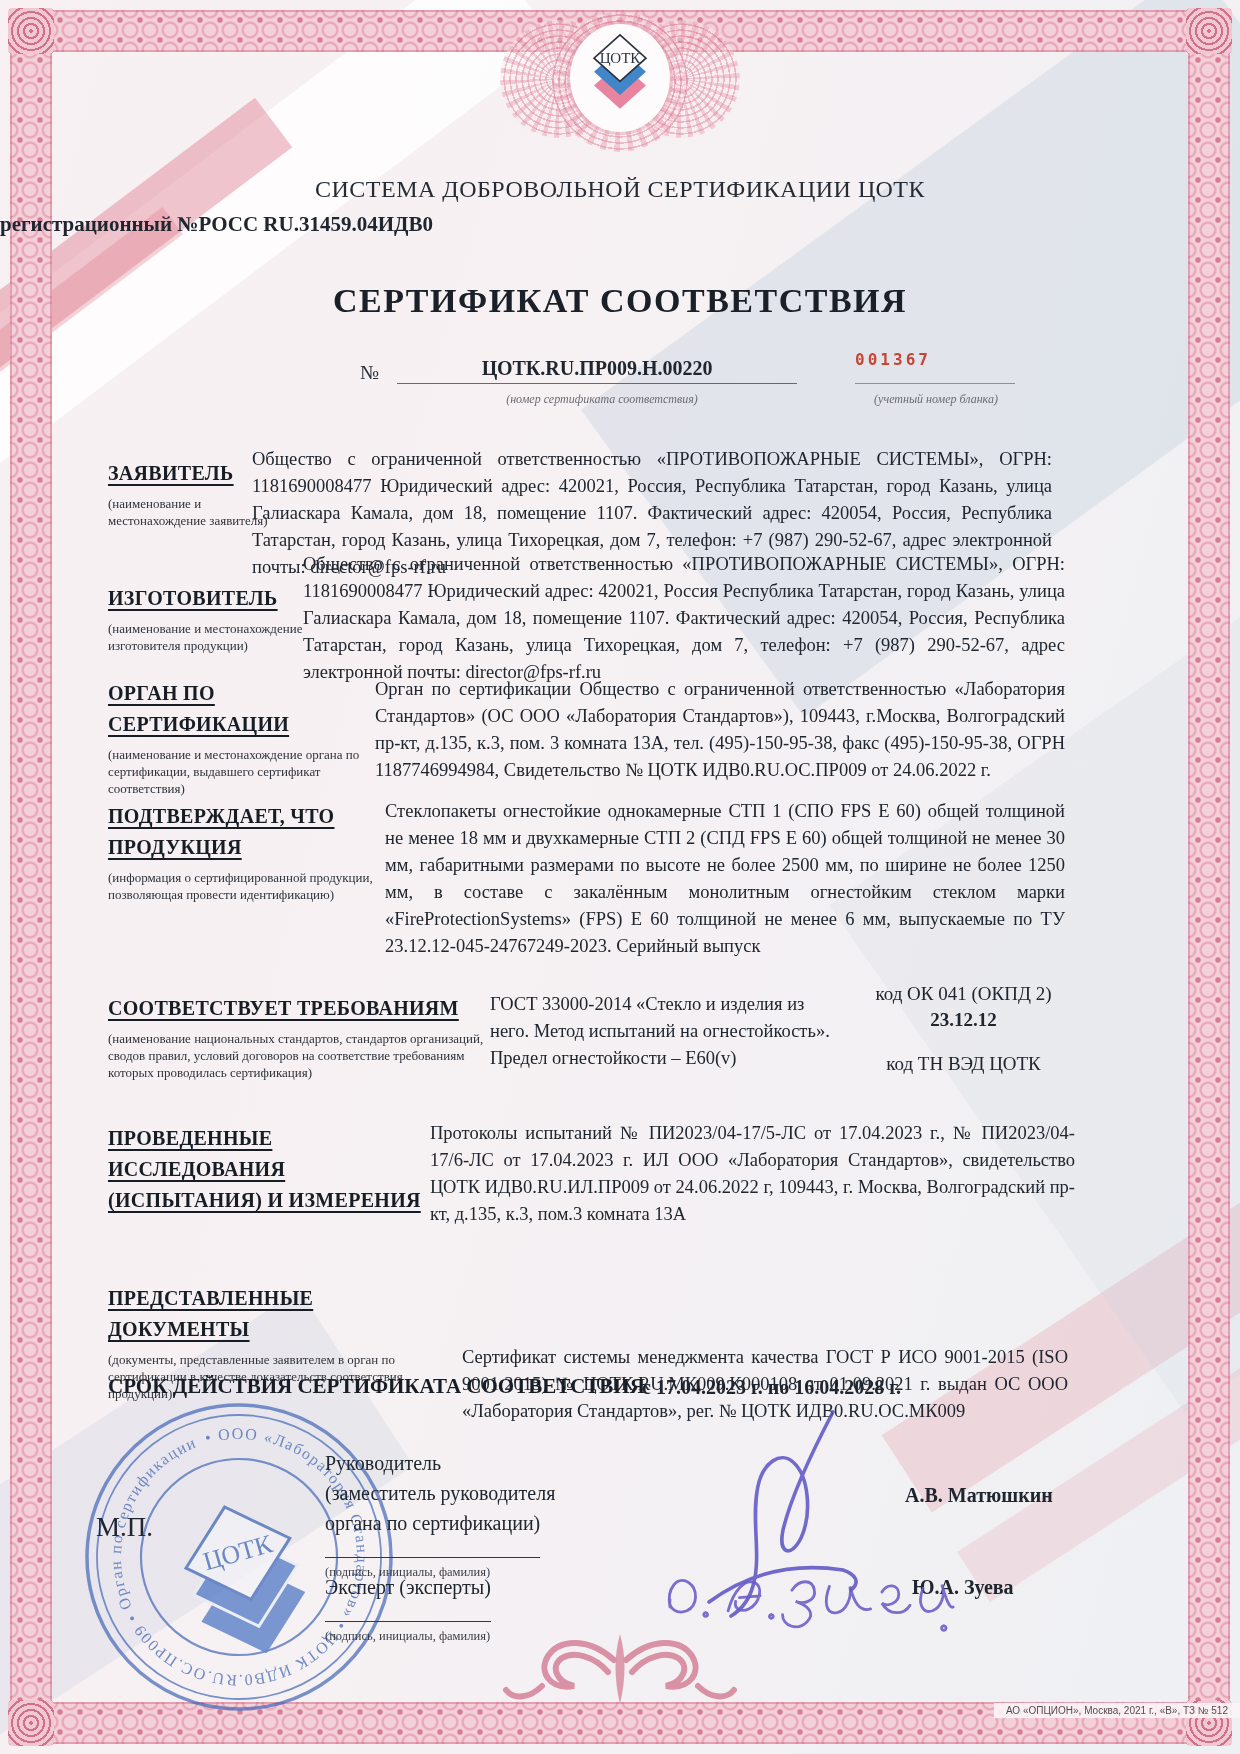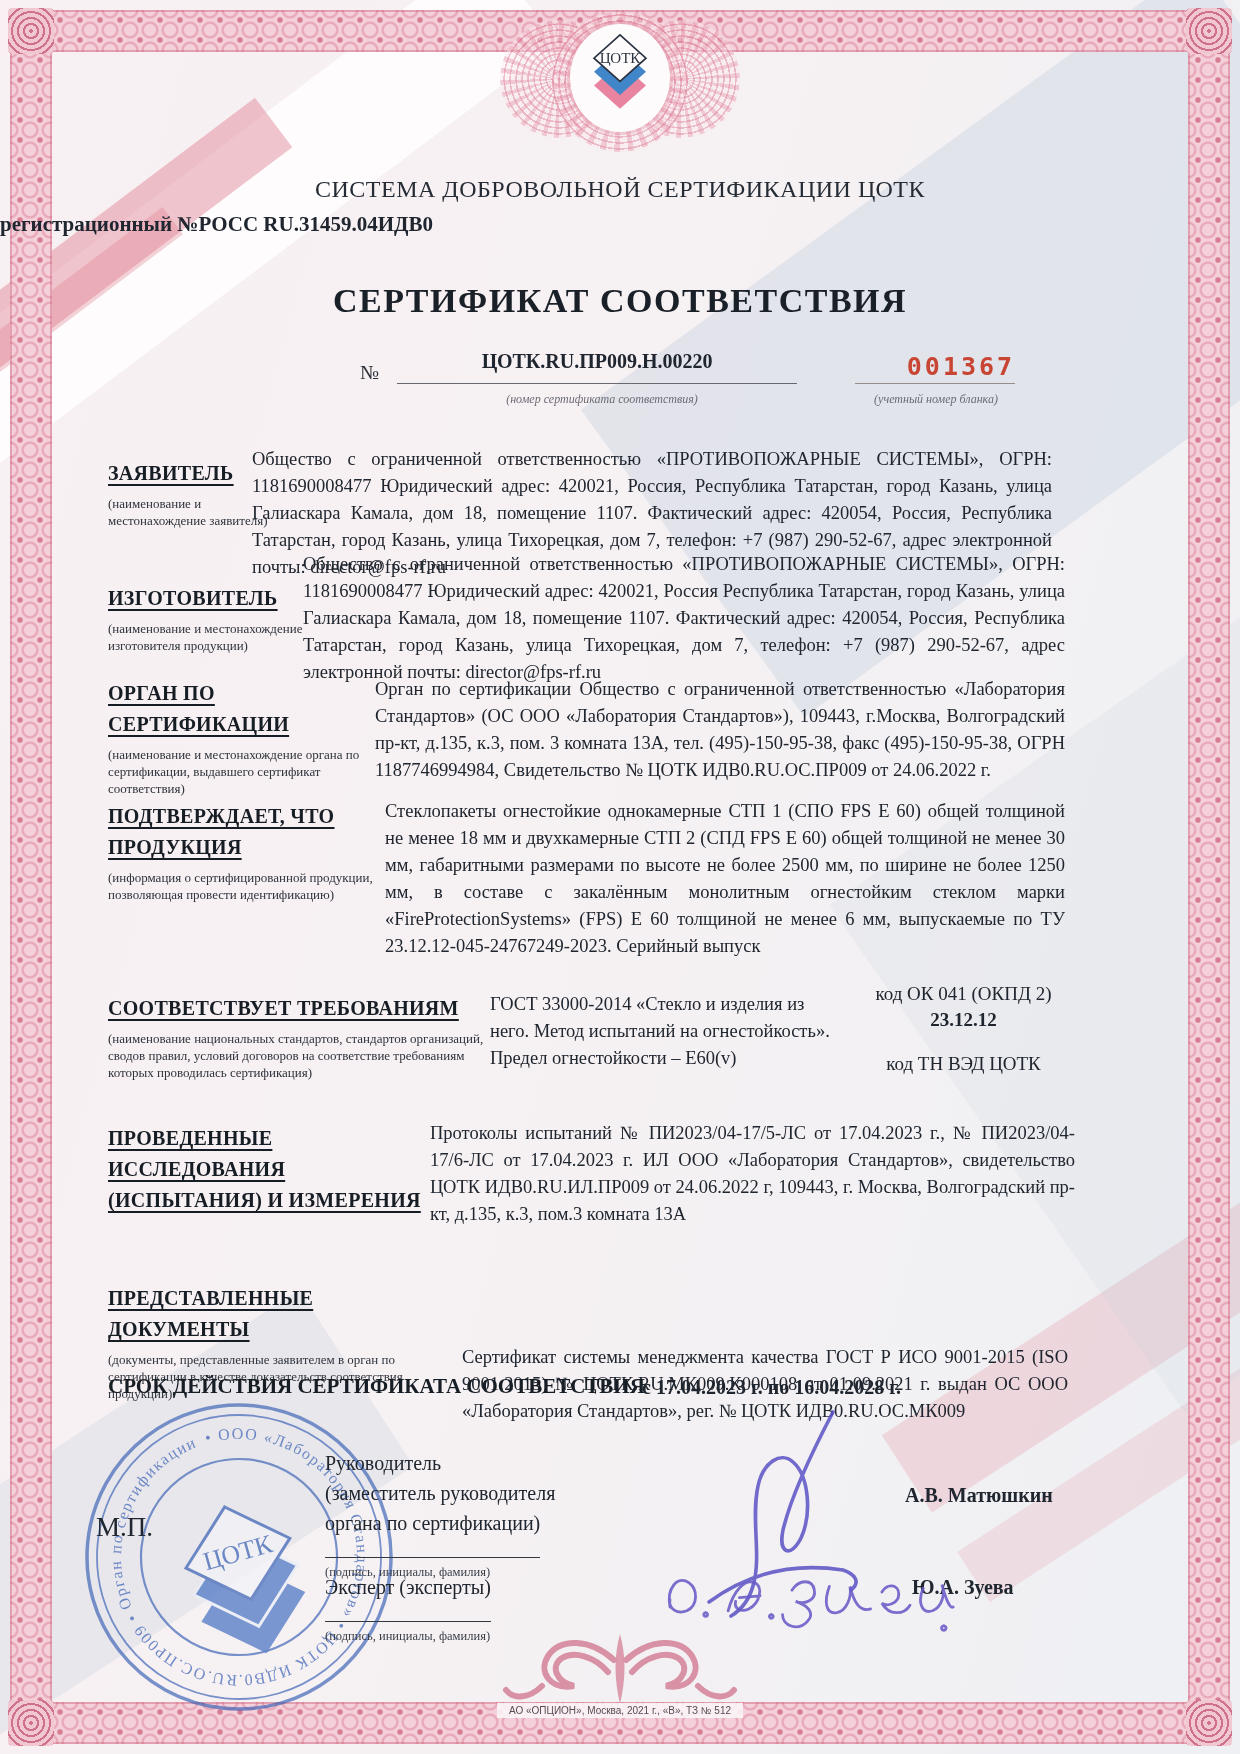--- a/index.html
+++ b/index.html
@@ -48,24 +48,24 @@
   
   .hdr-system{position:absolute;z-index:5;top:176px;left:0;right:0;text-align:center;
     font-size:24px;letter-spacing:.5px;color:#262c35;}
   .hdr-reg{position:absolute;z-index:5;top:212px;left:0;right:0;text-align:left;
     font-size:21px;font-weight:bold;color:#20262f;}
   .title{position:absolute;z-index:5;top:282px;left:0;right:0;text-align:center;
     font-size:34px;font-weight:bold;letter-spacing:1.5px;color:#1a2028;}
   .number-row{position:absolute;z-index:5;top:350px;left:360px;display:flex;align-items:flex-end;}
   .num-prefix{font-size:20px;color:#2a2f38;}
   .cert-num{width:400px;margin-left:18px;text-align:center;font-weight:bold;font-size:20px;
-    border-bottom:1.5px solid #686870;padding-bottom:10px;color:#20262f;font-family:Liberation Serif, serif;}
-  .blank-num{width:160px;margin-left:58px;text-align:right;border-bottom:1px solid #9a8b8b;
-    font-family:"DejaVu Sans Mono",monospace;font-weight:bold;font-size:25px;letter-spacing:3px;
-    color:#c84433;padding-bottom:2px;}
+    border-bottom:1.5px solid #686870;padding-bottom:3px;color:#20262f;font-family:Liberation Serif, serif;}
+  .blank-num{width:160px;margin-left:58px;text-align:left;border-bottom:1px solid #9a8b8b;
+    font-family:"DejaVu Sans Mono",monospace;font-weight:bold;font-size:16px;letter-spacing:3px;
+    color:#c84433;padding-bottom:14px;}
   .cap{position:absolute;z-index:5;font-style:italic;font-size:12px;color:#6b6b74;text-align:center;}
   .cap-cert{top:392px;left:402px;width:400px;}
   .cap-blank{top:392px;left:826px;width:220px;}
   
   .label-block{position:absolute;z-index:5;}
   .sec-label{font-size:20px;font-weight:bold;color:#171d25;letter-spacing:.3px;
     text-decoration:underline;text-underline-offset:4px;text-decoration-thickness:1.5px;line-height:31px;}
   .sec-sublabel{font-size:13px;line-height:17px;color:#2e333c;margin-top:6px;}
   .sec-body{position:absolute;z-index:5;font-size:18.5px;line-height:27px;text-align:justify;color:#20262f;}
   .s1-label{top:458px;left:108px;width:180px;}
@@ -96,21 +96,21 @@
   .u-line{display:inline-block;border-bottom:1.5px solid #33383f;padding-bottom:19px;}
   .sig-caption{font-size:12.5px;color:#3a3f48;margin-top:7px;line-height:15px;}
   .sig-svg{position:absolute;z-index:6;}
   .sig-head-svg{left:695px;top:1402px;width:175px;height:225px;}
   .sig-expert-svg{left:655px;top:1540px;width:300px;height:105px;}
   .sig-name{position:absolute;z-index:5;font-size:20px;font-weight:bold;color:#20262f;}
   .name-head{left:905px;top:1484px;}
   .name-expert{left:912px;top:1576px;}
   
   .ornament{position:absolute;z-index:4;left:498px;top:1628px;width:244px;height:80px;}
-  .fineprint{position:absolute;z-index:6;top:1700px;left:0;right:0;text-align:center;}
+  .fineprint{position:absolute;z-index:6;top:1700px;left:0;right:0;text-align:right;}
   .fineprint span{display:inline-block;background:rgba(250,244,246,.92);padding:2px 12px;
     font-family:"Liberation Sans","DejaVu Sans",sans-serif;font-size:10px;color:#5a4a52;}
 </style>
 </head>
 <body>
 
 <div class="page">
 
   <div class="band b1"></div>
   <div class="band b2"></div>

